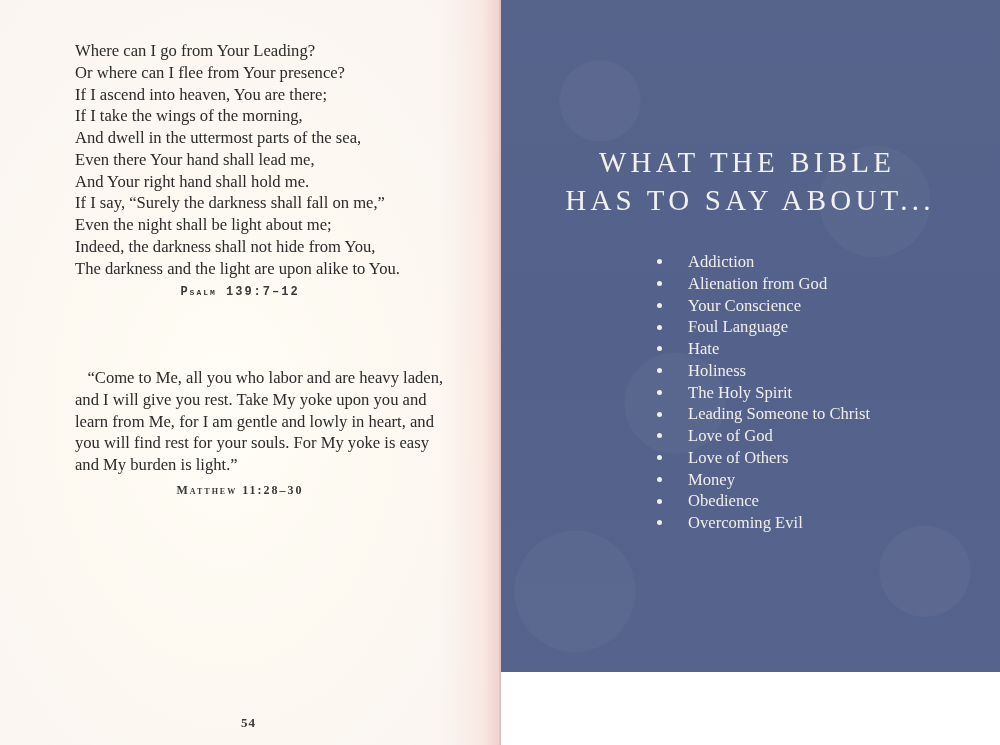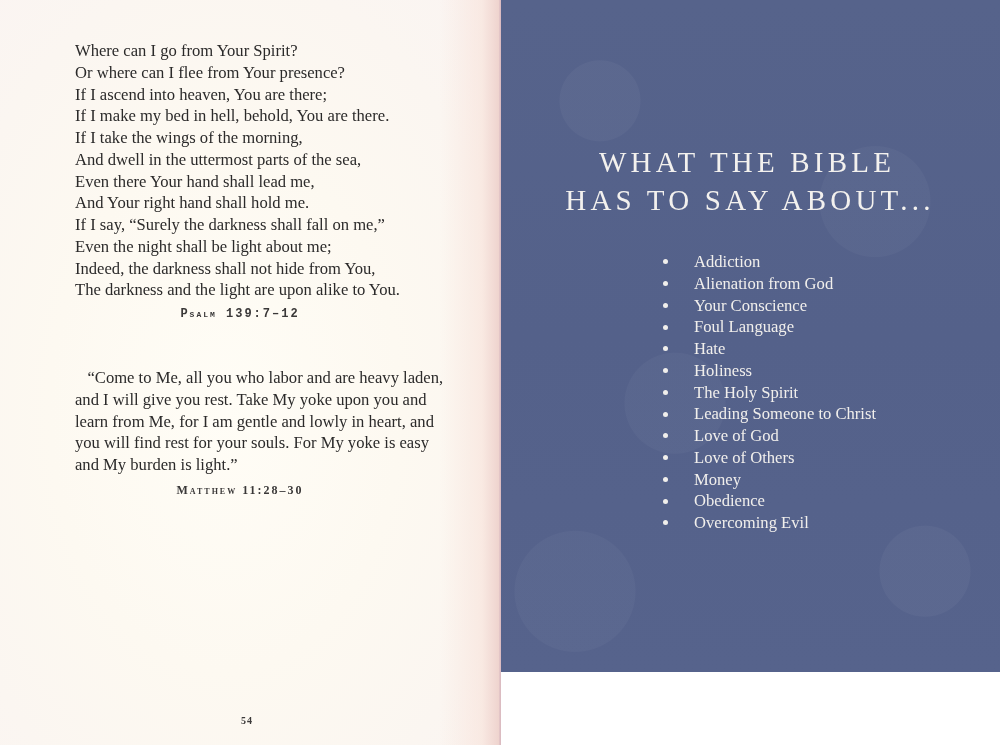--- a/index.html
+++ b/index.html
@@ -91,21 +91,21 @@
     .citation-matthew {
       width: 330px;
       margin-top: 4px;
     }
     .page-number {
       position: absolute;
       left: 241px;
       top: 715px;
       font-family: "Liberation Serif", "DejaVu Serif", serif;
       font-weight: bold;
-      font-size: 10px;
+      font-size: 13px;
       letter-spacing: 1px;
       color: #3c3a3a;
     }
 
     
     .page-right {
       position: relative;
       width: 500px;
       height: 672px;
       background-color: #55628a;
@@ -132,21 +132,21 @@
     }
     .section-title span {
       display: block;
       white-space: nowrap;
     }
     .section-title .line1 {
       padding-right: 6px;
     }
     .topic-list {
       position: absolute;
-      left: 161px;
+      left: 155px;
       top: 251px;
       margin: 0;
       padding: 0;
       list-style: none;
       font-family: "Liberation Serif", "DejaVu Serif", serif;
       font-size: 16.6px;
       line-height: 21.75px;
       color: #f1efec;
     }
     .topic-item {
@@ -165,24 +165,23 @@
       margin-right: 26px;
     }
   </style>
 </head>
 <body>
 
 <div class="spread">
 
   <div class="page-left">
     <div class="verse-block">
-      <span class="verse-line">Where can I go from Your Spirit?</span>
+      <span class="verse-line">Where can I go from Your Leading?</span>
       <span class="verse-line">Or where can I flee from Your presence?</span>
       <span class="verse-line">If I ascend into heaven, You are there;</span>
-      <span class="verse-line">If I make my bed in hell, behold, You are there.</span>
       <span class="verse-line">If I take the wings of the morning,</span>
       <span class="verse-line">And dwell in the uttermost parts of the sea,</span>
       <span class="verse-line">Even there Your hand shall lead me,</span>
       <span class="verse-line">And Your right hand shall hold me.</span>
       <span class="verse-line">If I say, “Surely the darkness shall fall on me,”</span>
       <span class="verse-line">Even the night shall be light about me;</span>
       <span class="verse-line">Indeed, the darkness shall not hide from You,</span>
       <span class="verse-line">The darkness and the light are upon alike to You.</span>
       <span class="citation citation-psalm">Psalm 139:7–12</span>
     </div>

